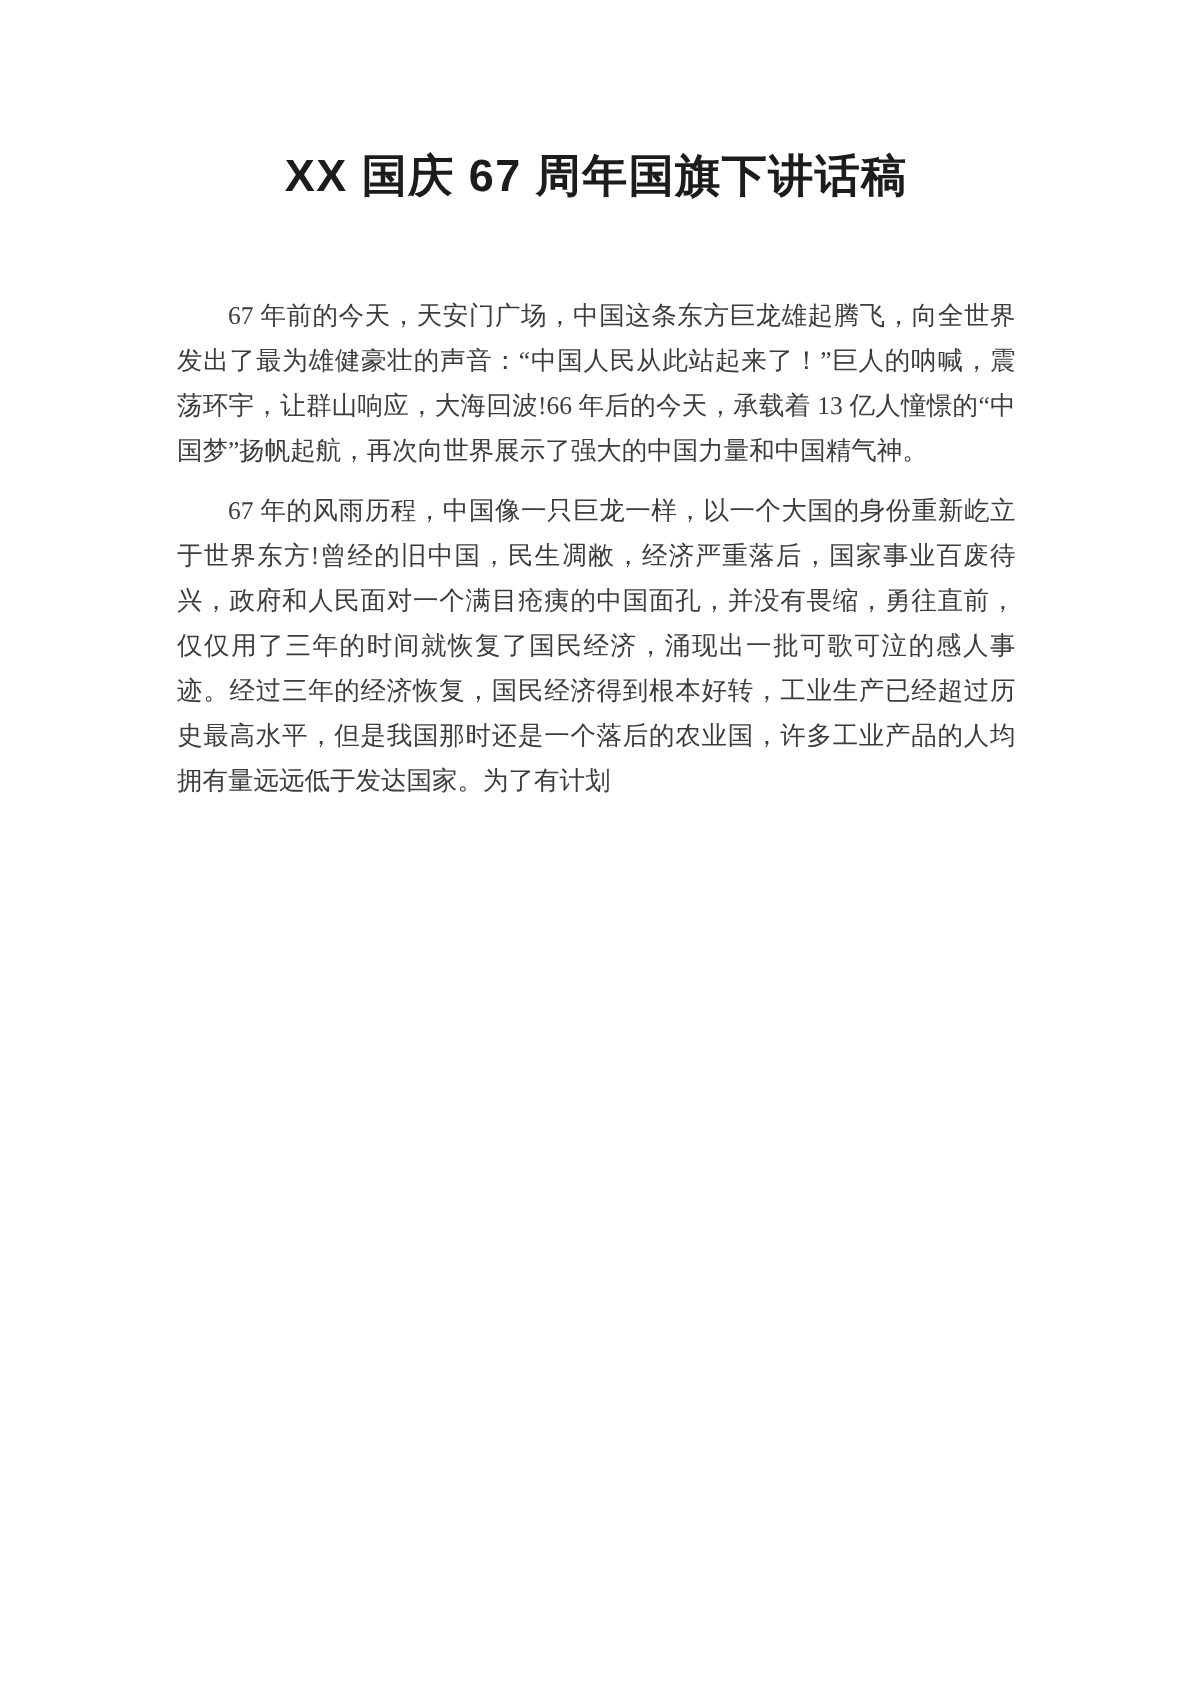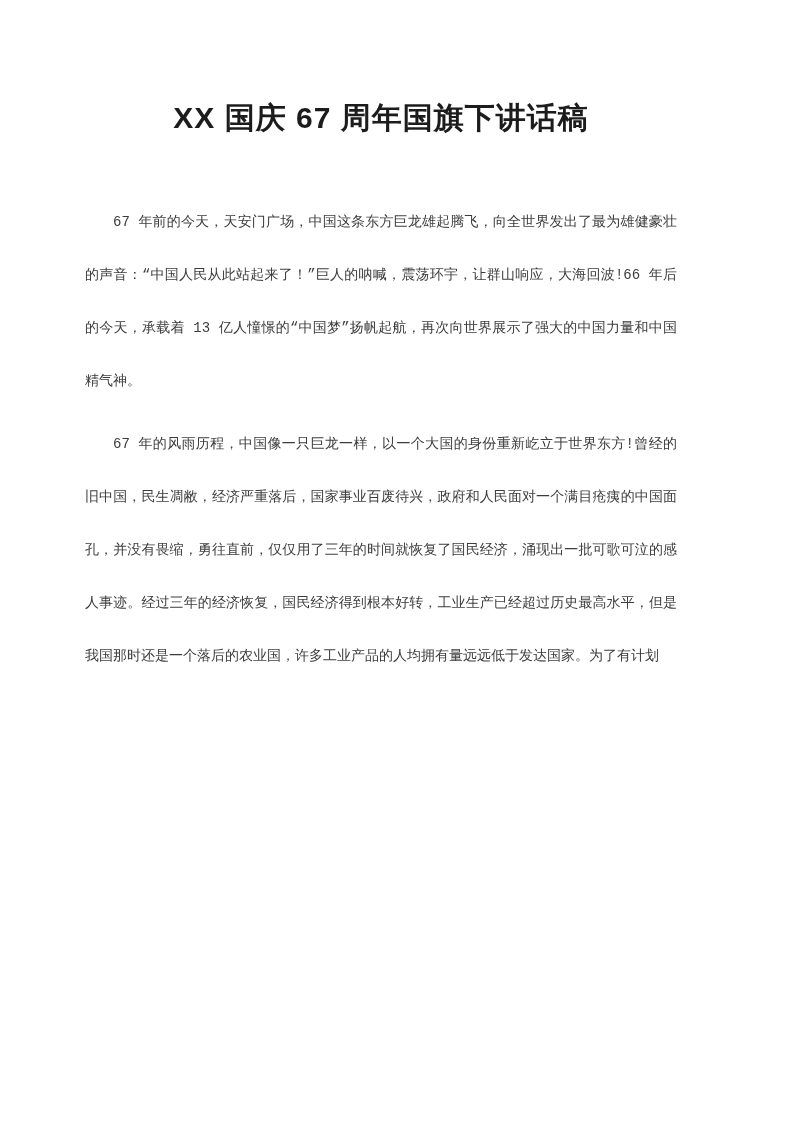--- a/index.html
+++ b/index.html
@@ -8,36 +8,36 @@
     background: #ffffff;
   }
   .page {
     position: relative;
     width: 793px;
     height: 1122px;
     margin: 0 auto;
     background: #ffffff;
     overflow: hidden;
     box-sizing: border-box;
-    padding: 96px 116px 0 85px;
+    padding: 96px 116px 0 118px;
   }
   .doc-title {
     font-family: "Liberation Sans", "DejaVu Sans", sans-serif;
     font-weight: 700;
     font-size: 30px;
     line-height: 44px;
     color: #1c1c1c;
     text-align: center;
     letter-spacing: 1px;
     margin: 0 0 56px 0;
   }
   .doc-body {
-    font-family: Liberation Mono, monospace;
-    font-size: 14px;
-    line-height: 53px;
+    font-family: Liberation Serif, serif;
+    font-size: 17px;
+    line-height: 30px;
     color: #3c3c3c;
     text-align: justify;
     text-justify: inter-ideograph;
   }
   .doc-body p {
     margin: 0 0 10px 0;
     text-indent: 2em;
     word-break: break-all;
   }
 </style>

